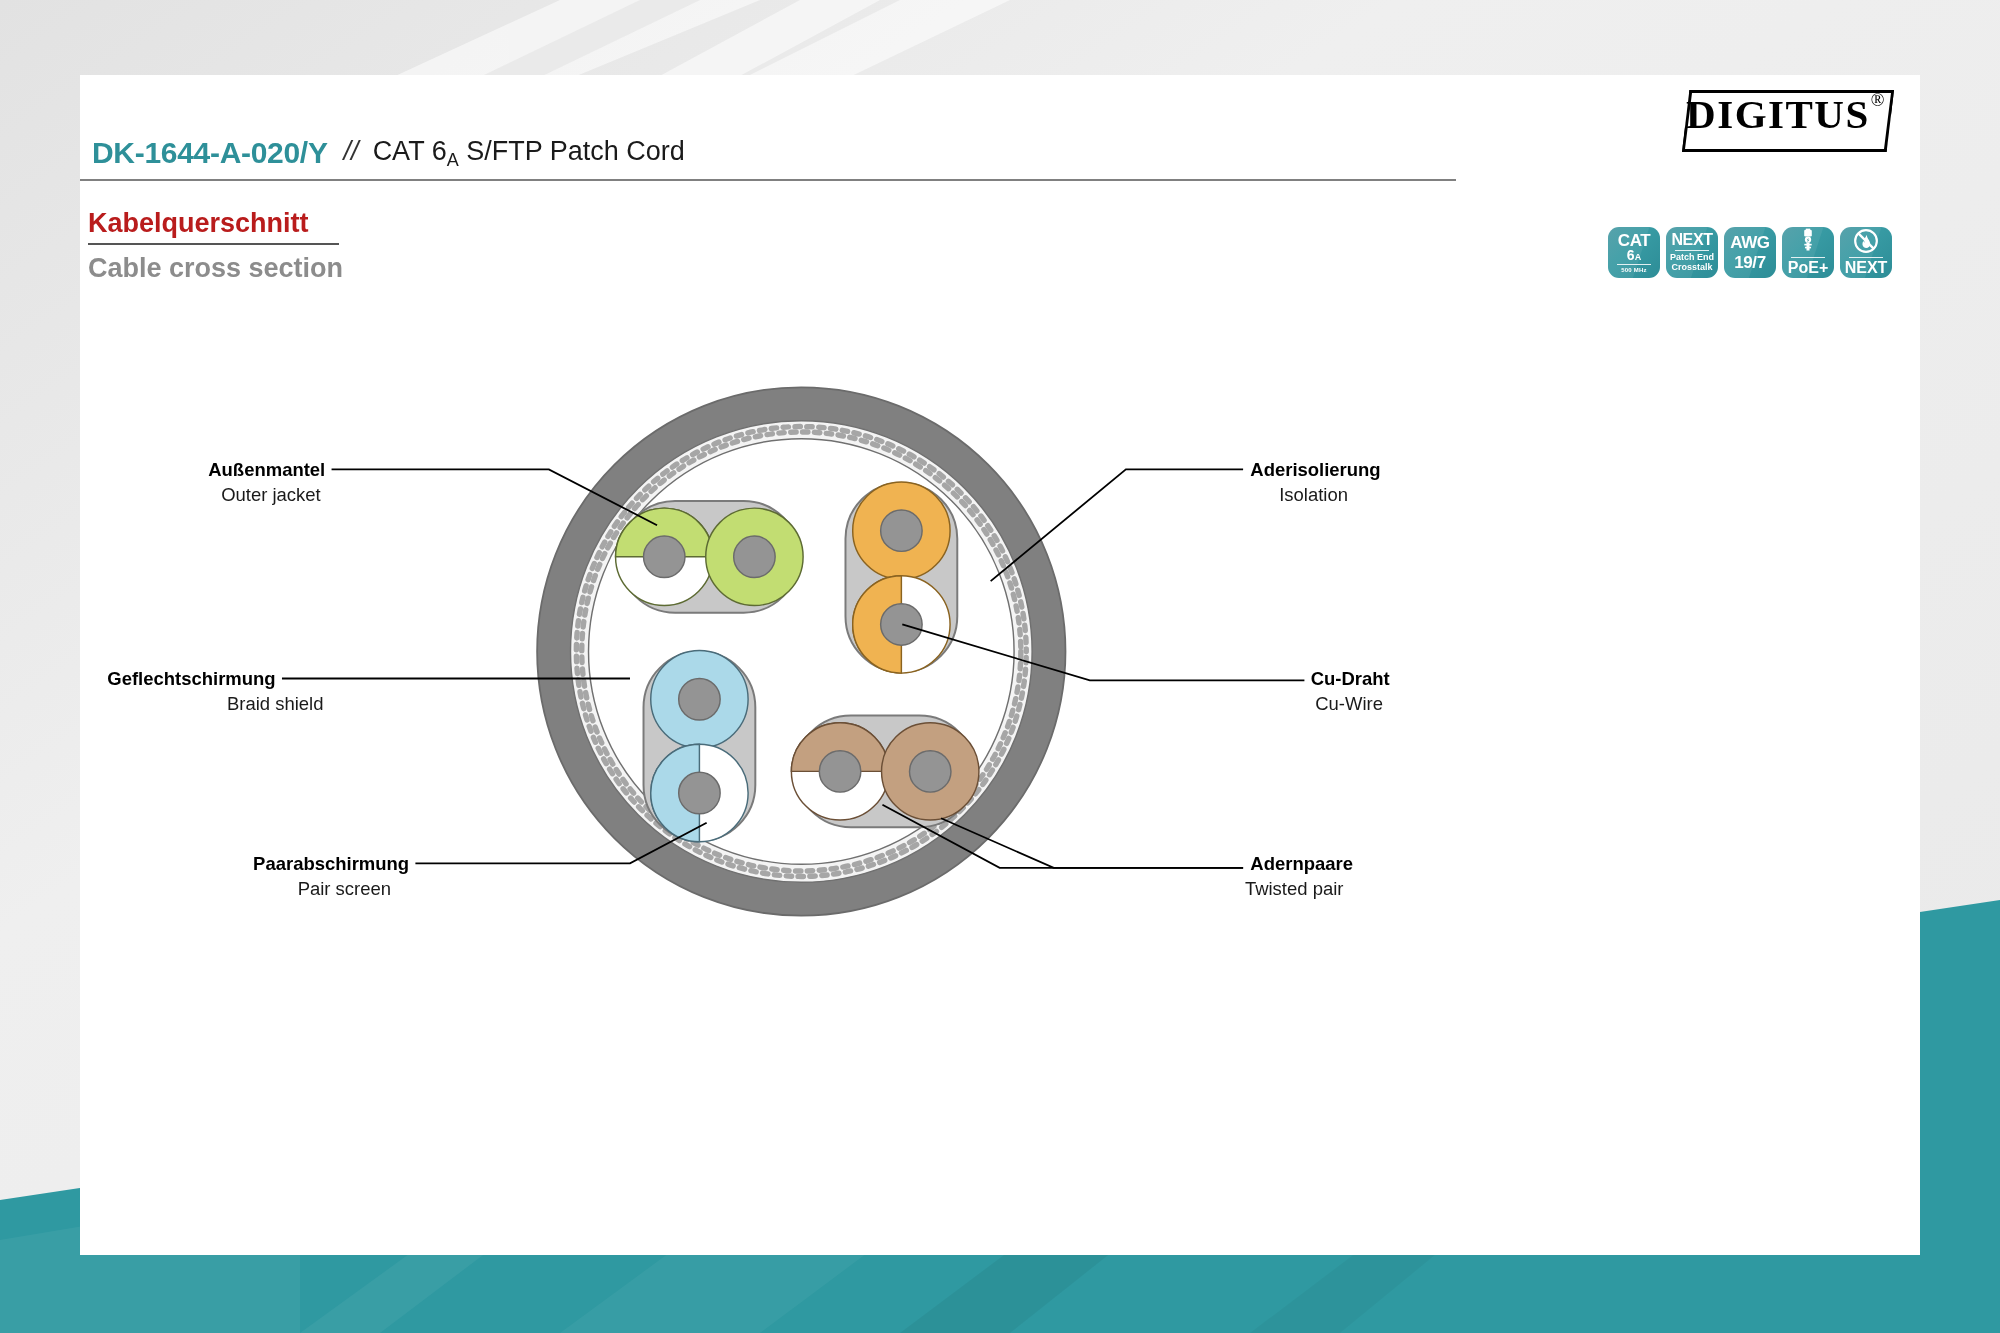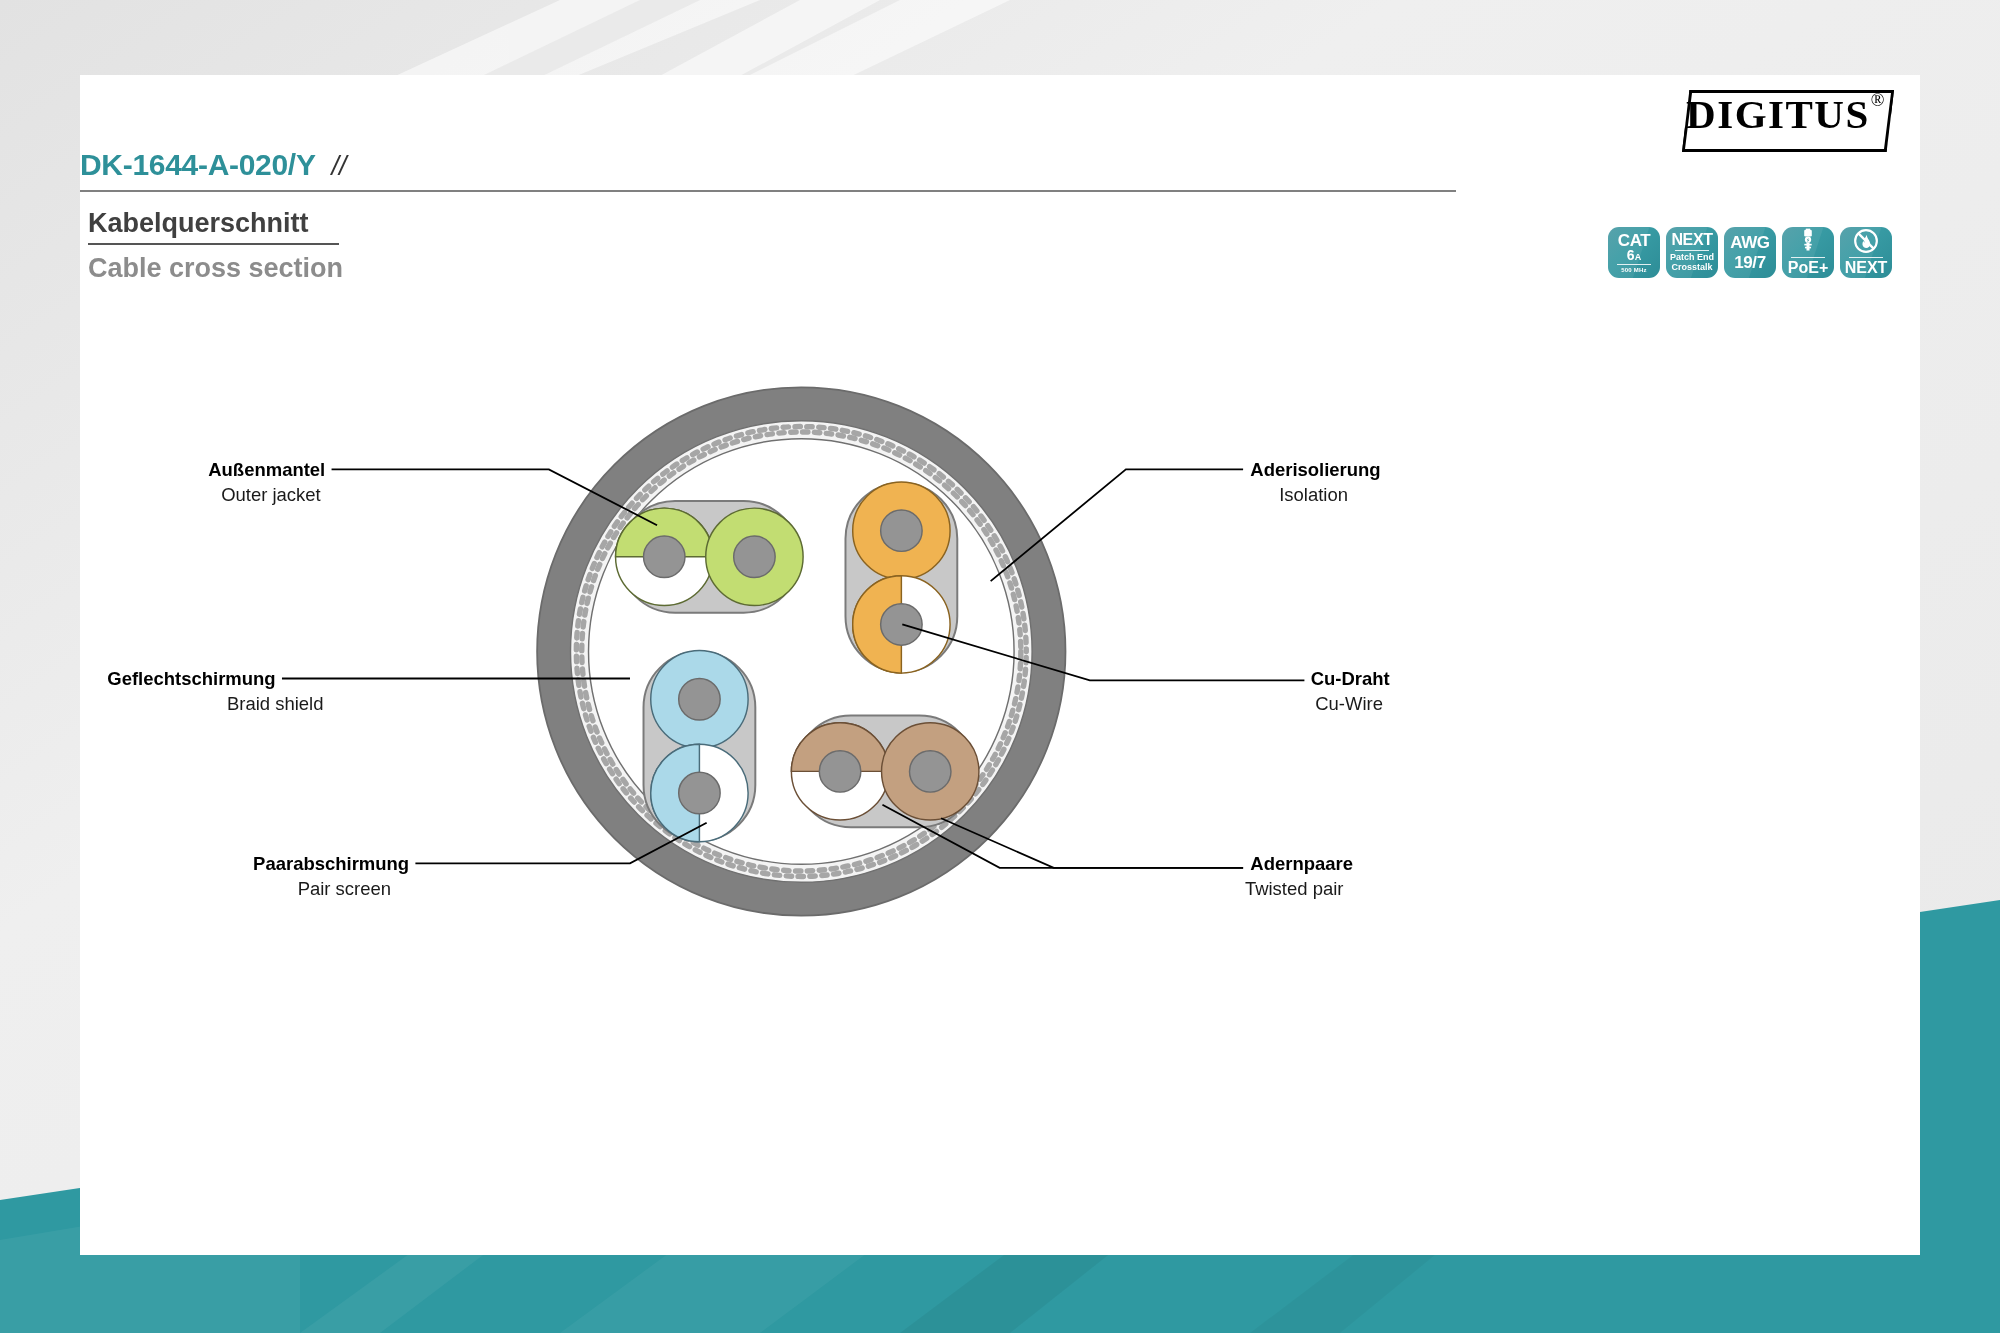--- a/index.html
+++ b/index.html
@@ -50,41 +50,40 @@
     padding-right: 4px;
   }
   #logo .logo-reg {
     font-size: 18px; vertical-align: super; font-weight: normal;
     margin-left: 1px;
   }
 
   
   #title-row {
     position: absolute; left: 0; top: 61px; width: 1376px;
-    padding-left: 0;
-    display: flex; align-items: flex-end;
+    padding-left: 12px;
+    display: flex; align-items: flex-start;
     border-bottom: 2px solid #808080;
     padding-bottom: 8px;
-    margin-top: 12px;
   }
   #title-sku {
     font-size: 30px; font-weight: bold; color: #2e9099;
     letter-spacing: -0.3px;
   }
   #title-sep {
     font-size: 27px; color: #333; margin: 0 14px 0 16px; font-style: italic;
     font-weight: 300;
   }
   #title-desc { font-size: 27px; color: #1a1a1a; }
   #title-desc .sub { font-size: 18px; vertical-align: sub; }
 
   
   #section-heading { position: absolute; left: 8px; top: 133px; }
   #section-de {
-    font-size: 27px; font-weight: bold; color: #404040;
+    font-size: 27px; font-weight: bold; color: #b91c1c;
     border-bottom: 2px solid #555;
     display: inline-block; padding-bottom: 4px; padding-right: 30px;
   }
   #section-en {
     font-size: 27px; font-weight: bold; color: #8c8c8c;
     margin-top: 8px;
   }
 
   
   #badges {
@@ -165,20 +164,21 @@
     <div class="logo-inner"></div>
     <div class="logo-text">
       <span>DIGITUS</span>
         <span class="logo-reg">®</span>
     </div>
   </div>
 
   <div id="title-row">
     <span id="title-sku">DK-1644-A-020/Y</span>
     <span id="title-sep">//</span>
+    <span id="title-desc"><span>CAT 6</span><span class="sub">A</span><span> S/FTP Patch Cord</span></span>
   </div>
 
   <div id="section-heading">
     <div id="section-de">Kabelquerschnitt</div>
     <div id="section-en">Cable cross section</div>
   </div>
 
   <div id="badges">
 
     <div class="badge">

